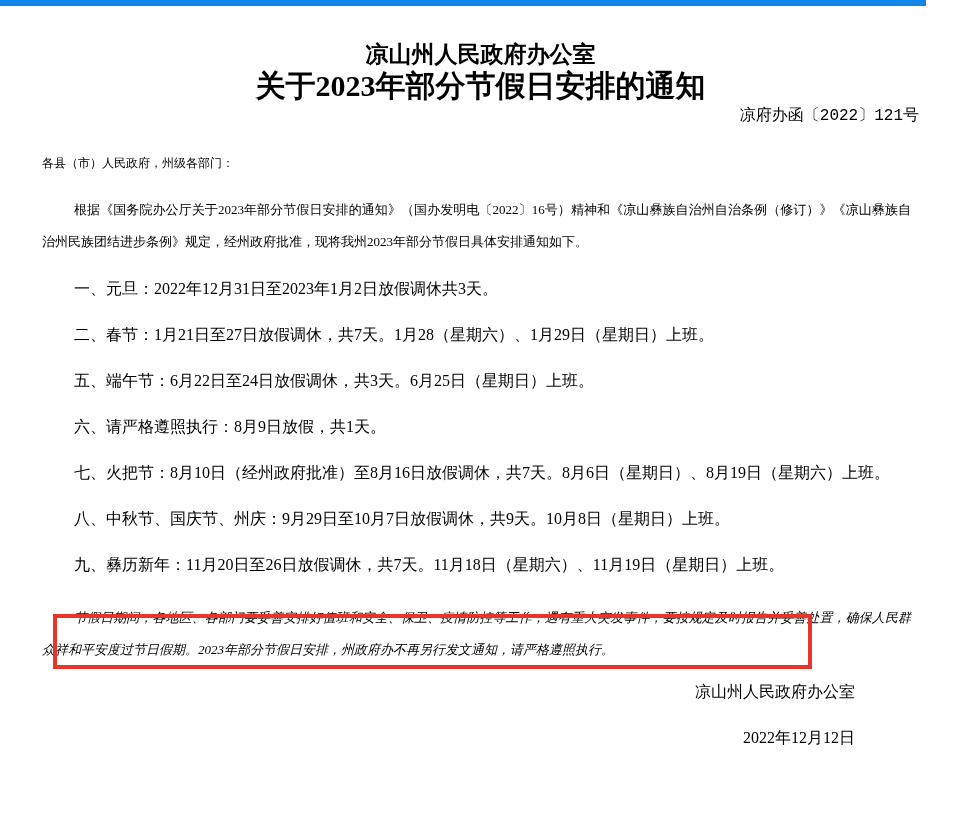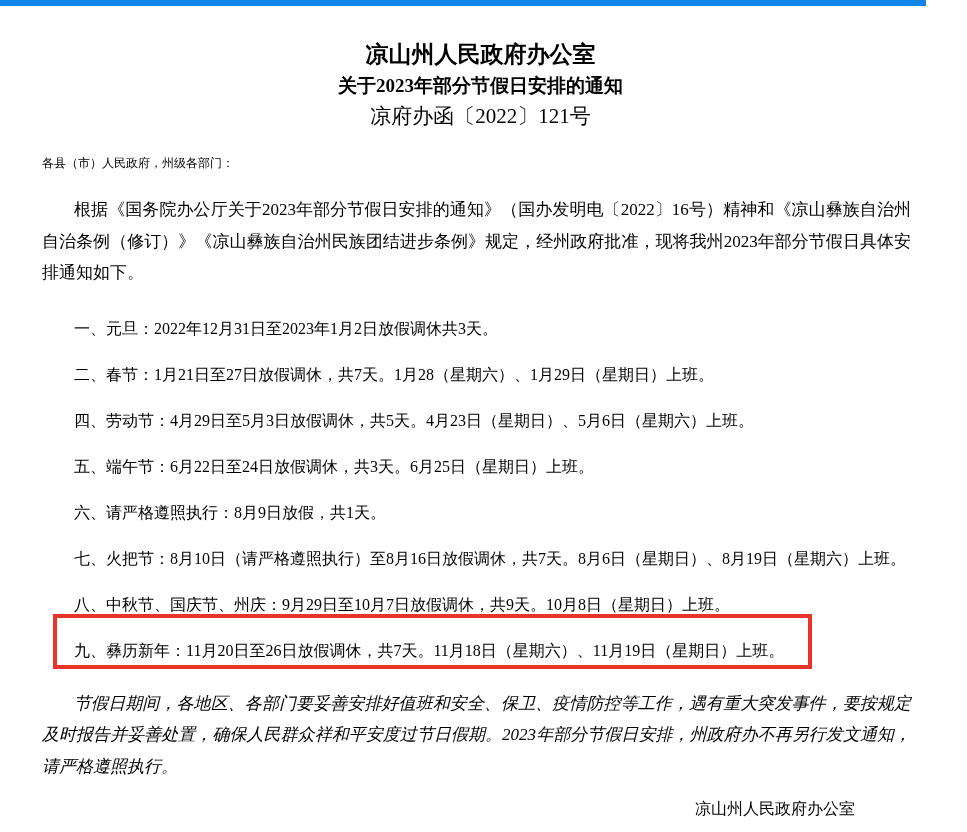--- a/index.html
+++ b/index.html
@@ -26,53 +26,54 @@
   .title-line1 {
     margin: 34px 0 0 0;
     text-align: center;
     font-size: 23px;
     font-weight: bold;
     line-height: 30px;
   }
   .title-line2 {
     margin: 0;
     text-align: center;
-    font-size: 19px;
+    font-size: 30px;
     font-weight: bold;
     line-height: 32px;
   }
   .doc-number {
     margin: 4px 0 0 0;
-    text-align: center;
-    font-size: 21px;
+    text-align: right;
+    font-size: 16px;
     font-weight: normal;
     line-height: 20px;
+    font-family: Liberation Mono, monospace;
   }
   .salutation {
     margin: 22px 0 0 0;
     font-size: 12px;
     line-height: 31px;
   }
   .para {
     margin: 15px 8px 0 0;
-    font-size: 17px;
+    font-size: 13px;
     line-height: 31.5px;
     text-indent: 32px;
     text-align: justify;
   }
   .para.intro { margin-top: 15px; }
   .para.closing { margin-top: 22px; font-style: italic; }
   .item {
     margin: 15px 0 0 0;
     font-size: 16px;
     line-height: 31px;
     text-indent: 32px;
     white-space: nowrap;
   }
-  .item.first { margin-top: 24px; }
+  .item.first { margin-top: 16px; }
   .signature {
     margin: 11px 64px 0 0;
     font-size: 16px;
     line-height: 31px;
     text-align: right;
   }
   .date {
     margin: 15px 64px 0 0;
     font-size: 16px;
     line-height: 31px;
@@ -99,24 +100,23 @@
     <div class="title-line1">凉山州人民政府办公室</div>
     <div class="title-line2">关于2023年部分节假日安排的通知</div>
     <div class="doc-number">凉府办函〔2022〕121号</div>
 
     <div class="salutation">各县（市）人民政府，州级各部门：</div>
 
     <div class="para intro">根据《国务院办公厅关于2023年部分节假日安排的通知》（国办发明电〔2022〕16号）精神和《凉山彝族自治州自治条例（修订）》《凉山彝族自治州民族团结进步条例》规定，经州政府批准，现将我州2023年部分节假日具体安排通知如下。</div>
 
     <div class="item first">一、元旦：2022年12月31日至2023年1月2日放假调休共3天。</div>
     <div class="item">二、春节：1月21日至27日放假调休，共7天。1月28（星期六）、1月29日（星期日）上班。</div>
-    <div class="item">四、劳动节：4月29日至5月3日放假调休，共5天。4月23日（星期日）、5月6日（星期六）上班。</div>
     <div class="item">五、端午节：6月22日至24日放假调休，共3天。6月25日（星期日）上班。</div>
     <div class="item">六、请严格遵照执行：8月9日放假，共1天。</div>
-    <div class="item">七、火把节：8月10日（请严格遵照执行）至8月16日放假调休，共7天。8月6日（星期日）、8月19日（星期六）上班。</div>
+    <div class="item">七、火把节：8月10日（经州政府批准）至8月16日放假调休，共7天。8月6日（星期日）、8月19日（星期六）上班。</div>
     <div class="item">八、中秋节、国庆节、州庆：9月29日至10月7日放假调休，共9天。10月8日（星期日）上班。</div>
     <div class="item">九、彝历新年：11月20日至26日放假调休，共7天。11月18日（星期六）、11月19日（星期日）上班。</div>
 
     <div class="para closing">节假日期间，各地区、各部门要妥善安排好值班和安全、保卫、疫情防控等工作，遇有重大突发事件，要按规定及时报告并妥善处置，确保人民群众祥和平安度过节日假期。2023年部分节假日安排，州政府办不再另行发文通知，请严格遵照执行。</div>
 
     <div class="signature">凉山州人民政府办公室</div>
     <div class="date">2022年12月12日</div>
   </div>
 
   <div class="highlight-box"></div>

